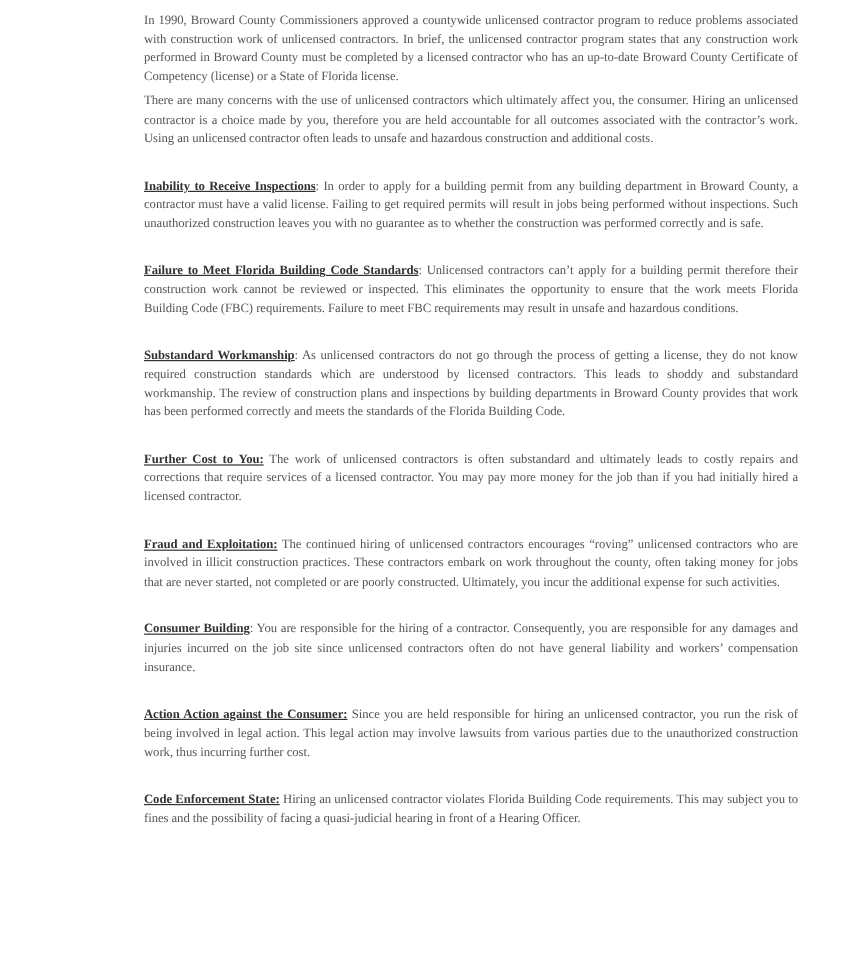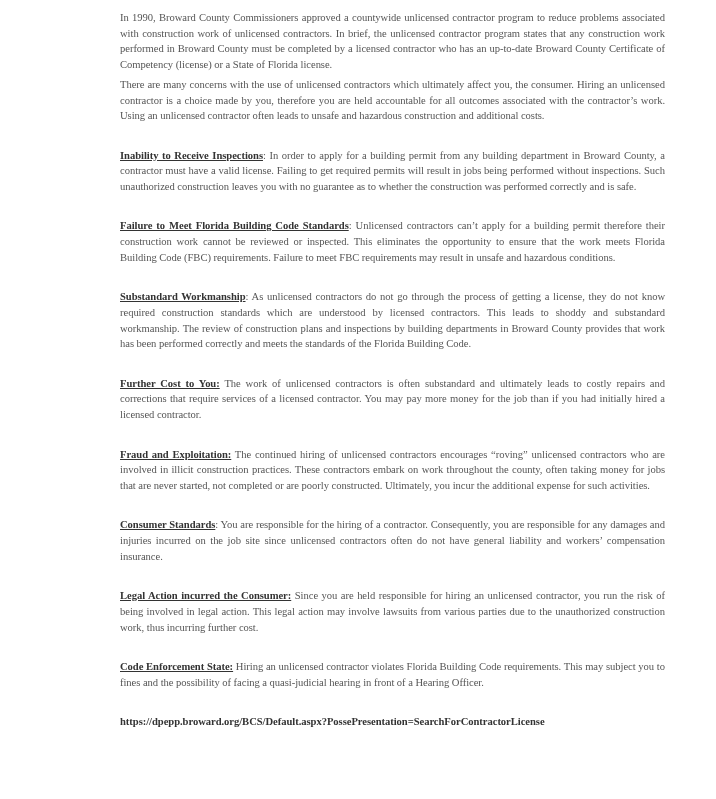--- a/index.html
+++ b/index.html
@@ -49,28 +49,27 @@
     <span class="term">Further Cost to You:</span><span> </span><span>The work of unlicensed contractors is often substandard and ultimately leads to costly repairs and corrections that require services of a licensed contractor. You may pay more money for the job than if you had initially hired a licensed contractor.</span>
   </p>
   <div class="gap"></div>
 
   <p>
     <span class="term">Fraud and Exploitation:</span><span> </span><span>The continued hiring of unlicensed contractors encourages “roving” unlicensed contractors who are involved in illicit construction practices. These contractors embark on work throughout the county, often taking money for jobs that are never started, not completed or are poorly constructed. Ultimately, you incur the additional expense for such activities.</span>
   </p>
   <div class="gap"></div>
 
   <p>
-    <span class="term">Consumer Standards</span><span>: </span><span>You are responsible for the hiring of a contractor. Consequently, you are responsible for any damages and injuries incurred on the job site since unlicensed contractors often do not have general liability and workers’ compensation insurance.</span>
+    <span class="term">Consumer Building</span><span>: </span><span>You are responsible for the hiring of a contractor. Consequently, you are responsible for any damages and injuries incurred on the job site since unlicensed contractors often do not have general liability and workers’ compensation insurance.</span>
   </p>
   <div class="gap"></div>
 
   <p>
-    <span class="term">Legal Action incurred the Consumer:</span><span> </span><span>Since you are held responsible for hiring an unlicensed contractor, you run the risk of being involved in legal action. This legal action may involve lawsuits from various parties due to the unauthorized construction work, thus incurring further cost.</span>
+    <span class="term">Action Action against the Consumer:</span><span> </span><span>Since you are held responsible for hiring an unlicensed contractor, you run the risk of being involved in legal action. This legal action may involve lawsuits from various parties due to the unauthorized construction work, thus incurring further cost.</span>
   </p>
   <div class="gap"></div>
 
   <p>
     <span class="term">Code Enforcement State:</span><span> </span><span>Hiring an unlicensed contractor violates Florida Building Code requirements. This may subject you to fines and the possibility of facing a quasi-judicial hearing in front of a Hearing Officer.</span>
   </p>
   <div class="gap"></div>
 
-  <p class="verify">https://dpepp.broward.org/BCS/Default.aspx?PossePresentation=SearchForContractorLicense</p>
 </div>
 
 </body></html>

